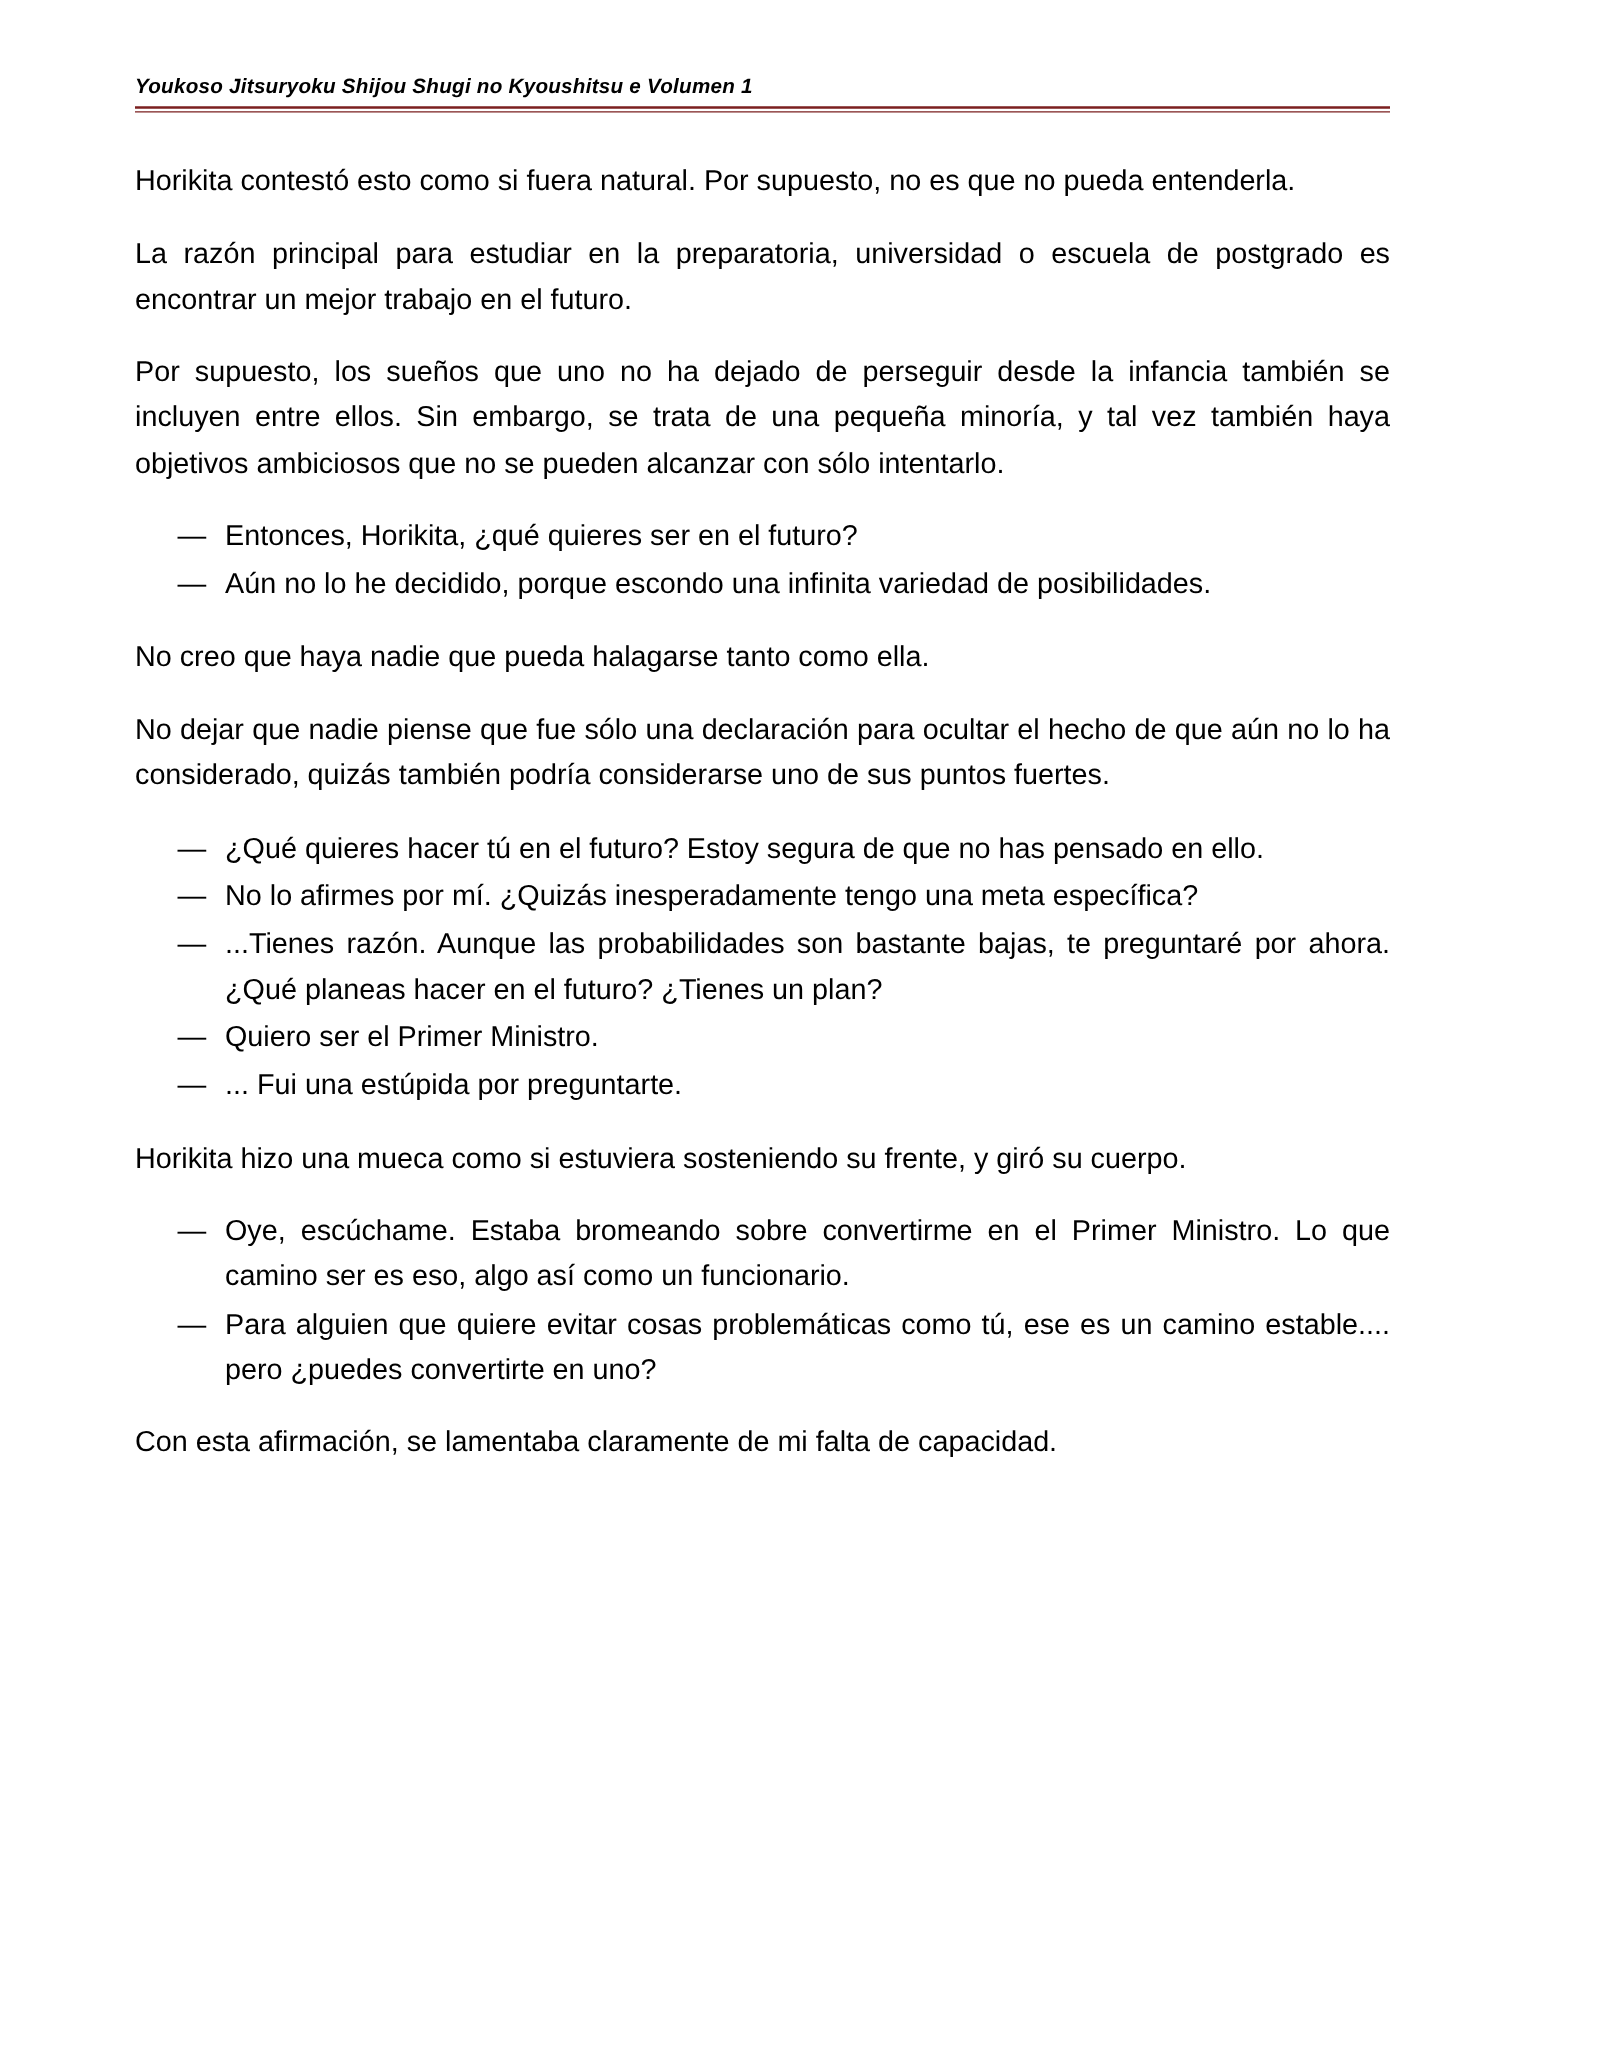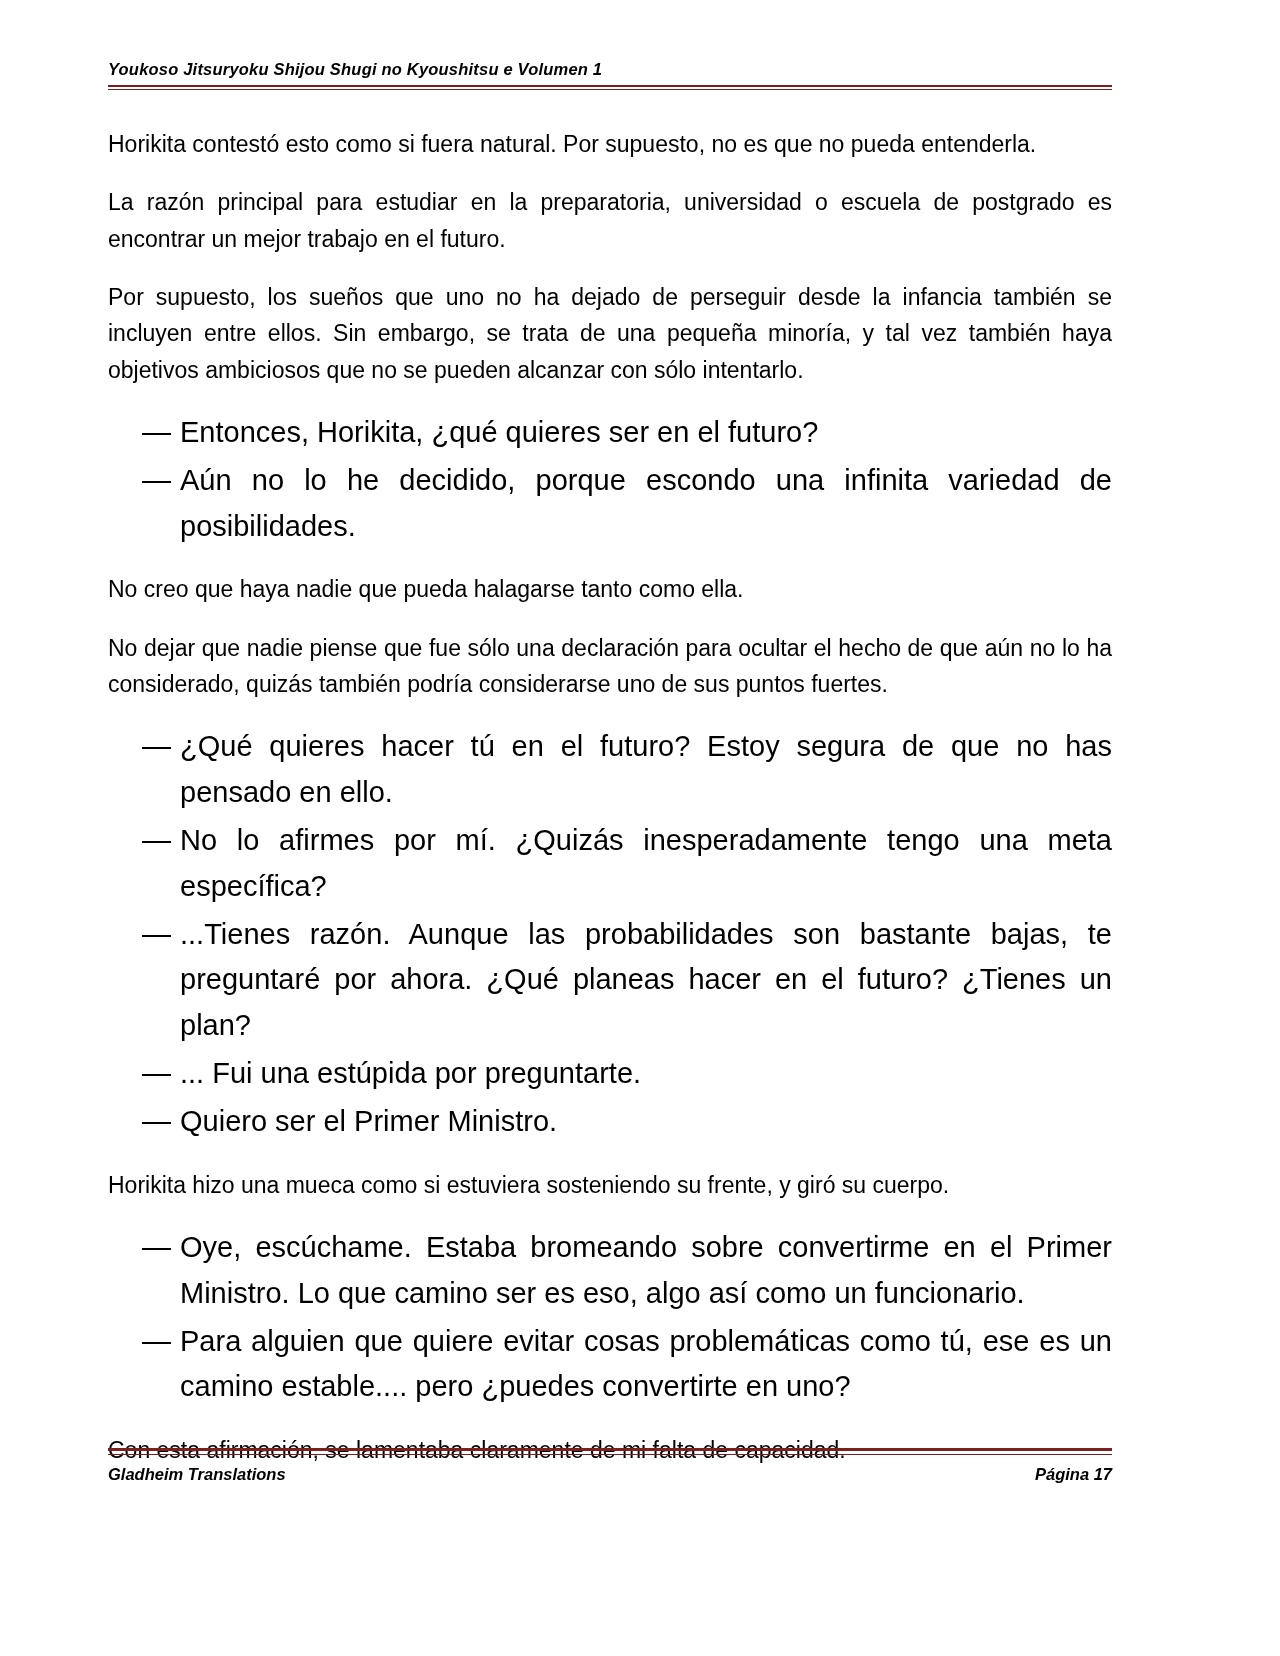--- a/index.html
+++ b/index.html
@@ -49,21 +49,21 @@
     line-height: 1.58;
     text-align: justify;
     margin: 12px 0 22px 0;
   }
   ul.dialogue {
     list-style: none;
     margin: 0 0 22px 0;
     padding: 0 0 0 34px;
   }
   ul.dialogue li {
-    font-size: 29px;
+    font-size: 23px;
     line-height: 1.58;
     text-align: justify;
     margin: 0 0 2px 0;
     padding-left: 38px;
     text-indent: -38px;
   }
   ul.dialogue li .dash {
     display: inline-block;
     width: 38px;
     text-indent: 0;
@@ -117,38 +117,30 @@
       </ul>
 
       <p class="para">No creo que haya nadie que pueda halagarse tanto como ella.</p>
 
       <p class="para">No dejar que nadie piense que fue sólo una declaración para ocultar el hecho de que aún no lo ha considerado, quizás también podría considerarse uno de sus puntos fuertes.</p>
 
       <ul class="dialogue">
         <li><span class="dash">—</span><span>¿Qué quieres hacer tú en el futuro? Estoy segura de que no has pensado en ello.</span></li>
         <li><span class="dash">—</span><span>No lo afirmes por mí. ¿Quizás inesperadamente tengo una meta específica?</span></li>
         <li><span class="dash">—</span><span>...Tienes razón. Aunque las probabilidades son bastante bajas, te preguntaré por ahora. ¿Qué planeas hacer en el futuro? ¿Tienes un plan?</span></li>
+        <li><span class="dash">—</span><span>Quiero ser el Primer Ministro.</span></li>
         <li><span class="dash">—</span><span>... Fui una estúpida por preguntarte.</span></li>
-        <li><span class="dash">—</span><span>Quiero ser el Primer Ministro.</span></li>
       </ul>
 
       <p class="para">Horikita hizo una mueca como si estuviera sosteniendo su frente, y giró su cuerpo.</p>
 
       <ul class="dialogue">
         <li><span class="dash">—</span><span>Oye, escúchame. Estaba bromeando sobre convertirme en el Primer Ministro. Lo que camino ser es eso, algo así como un funcionario.</span></li>
         <li><span class="dash">—</span><span>Para alguien que quiere evitar cosas problemáticas como tú, ese es un camino estable.... pero ¿puedes convertirte en uno?</span></li>
       </ul>
 
       <p class="para">Con esta afirmación, se lamentaba claramente de mi falta de capacidad.</p>
 
     </div>
   </div>
 
-  <div class="footer">
-    <div class="footer-rule-top"></div>
-    <div class="footer-rule-bot"></div>
-    <div class="footer-row">
-      <span>Gladheim Translations</span>
-      <span>Página 17</span>
-    </div>
-  </div>
 
 </div>
 
 </body></html>

